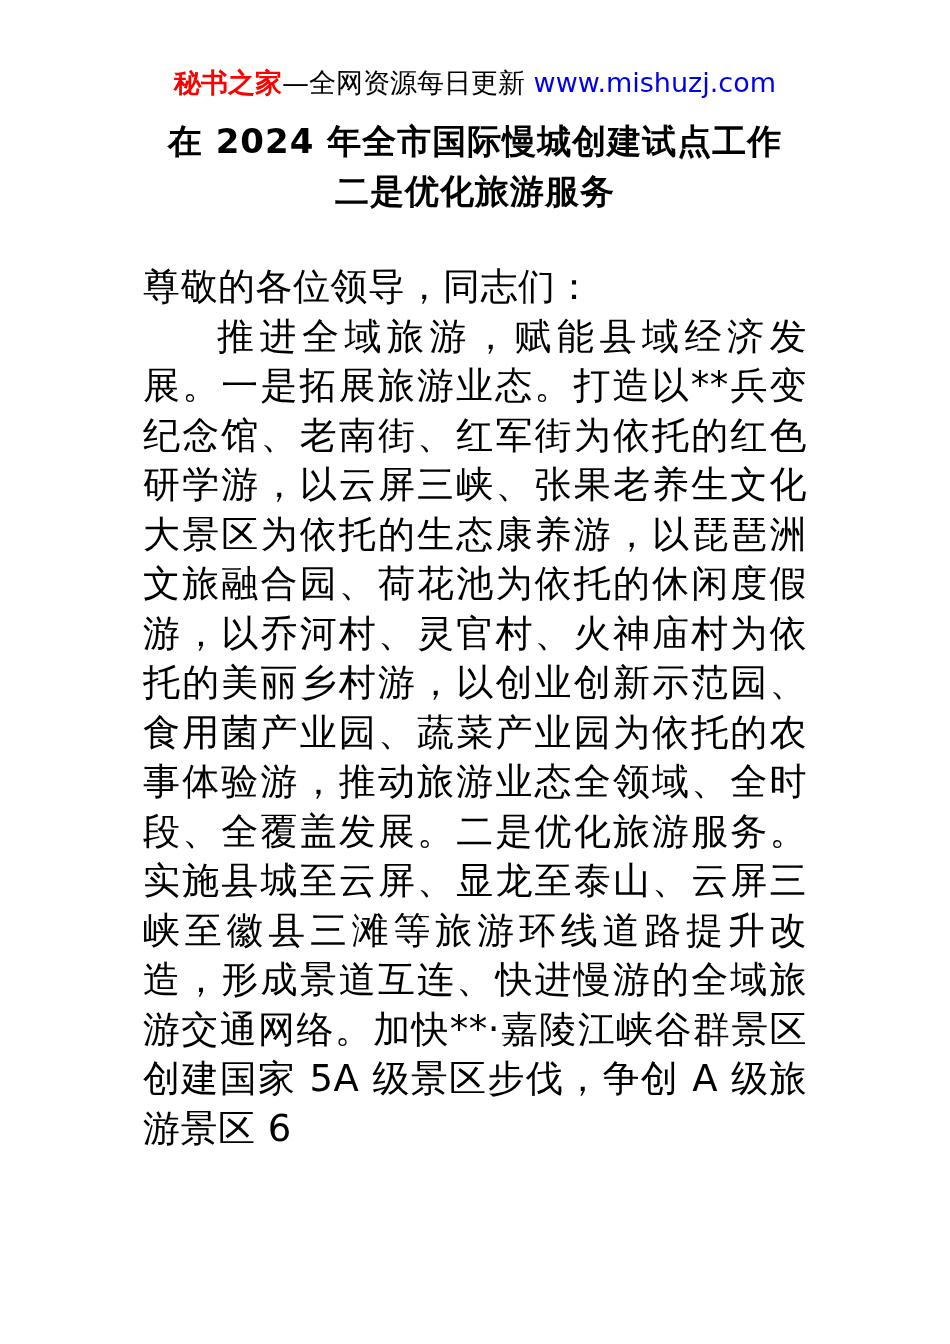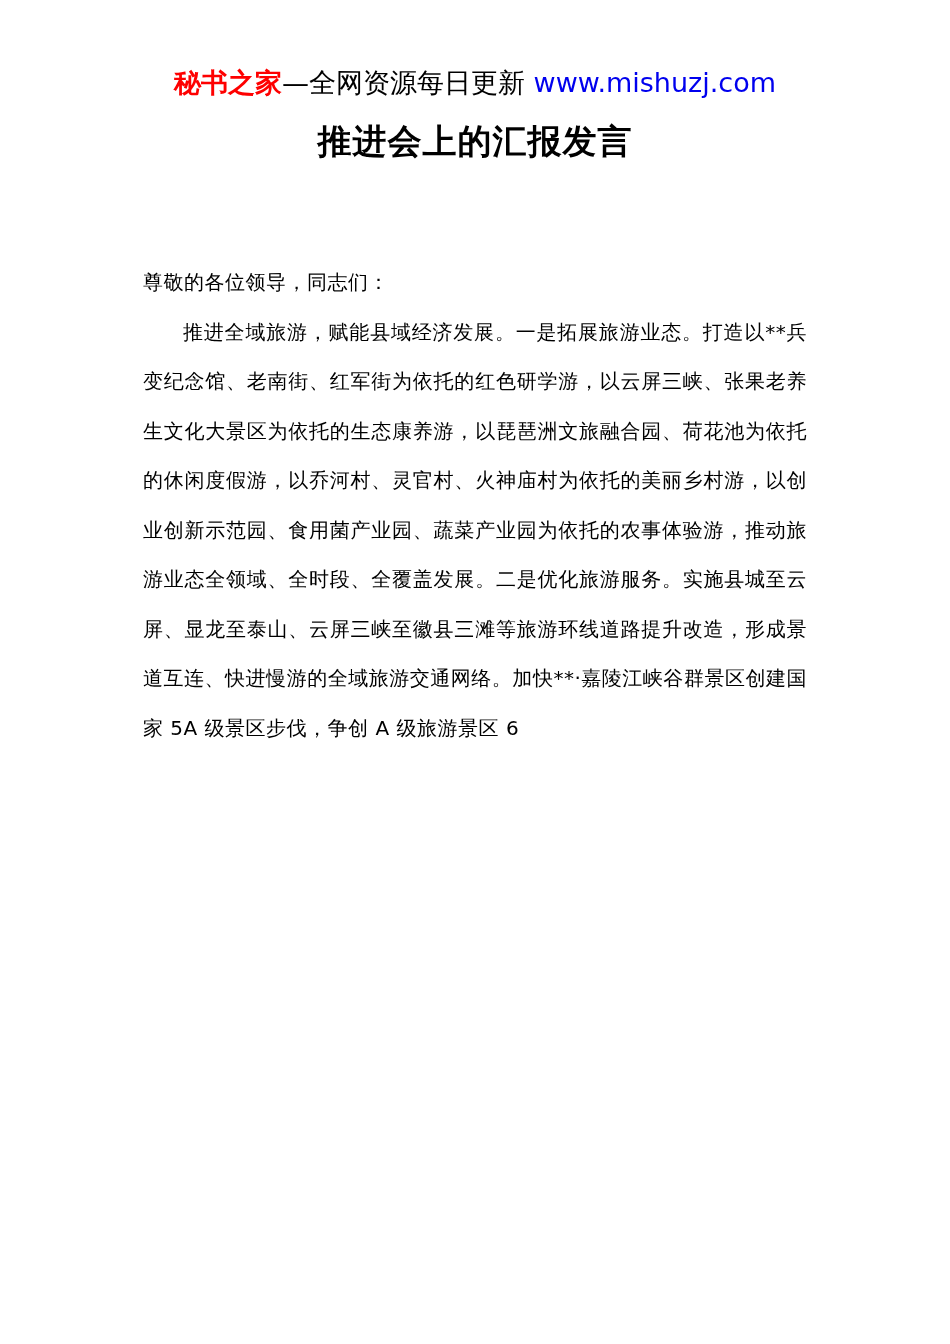--- a/index.html
+++ b/index.html
@@ -42,22 +42,22 @@
   }
   .doc-title {
     margin-top: 14px;
     text-align: center;
     font-size: 34px;
     font-weight: 700;
     line-height: 50px;
     letter-spacing: 1px;
   }
   .doc-body {
-    margin-top: 92px;
-    font-size: 20px;
+    margin-top: 46px;
+    font-size: 37px;
     line-height: 49.5px;
     text-align: justify;
     text-justify: inter-ideograph;
     letter-spacing: 0.5px;
   }
   .doc-body p {
     margin: 0;
   }
   .doc-body p.indent {
     text-indent: 2em;
@@ -66,21 +66,22 @@
 </head>
 <body>
 
 <div class="page">
 
   <div class="site-header">
     <span class="brand">秘书之家</span><span class="tagline">—</span><span class="tagline">全网资源每日更新 </span><a href="#" class="site-url">www.mishuzj.com</a>
   </div>
 
   <div class="doc-title">
-    <div>推进会上的汇报发言</div>
+    <div>在 2024 年全市国际慢城创建试点工作</div>
+    <div>二是优化旅游服务</div>
   </div>
 
   <div class="doc-body">
     <p>尊敬的各位领导，同志们：</p>
     <p class="indent">推进全域旅游，赋能县域经济发展。一是拓展旅游业态。打造以**兵变纪念馆、老南街、红军街为依托的红色研学游，以云屏三峡、张果老养生文化大景区为依托的生态康养游，以琵琶洲文旅融合园、荷花池为依托的休闲度假游，以乔河村、灵官村、火神庙村为依托的美丽乡村游，以创业创新示范园、食用菌产业园、蔬菜产业园为依托的农事体验游，推动旅游业态全领域、全时段、全覆盖发展。二是优化旅游服务。实施县城至云屏、显龙至泰山、云屏三峡至徽县三滩等旅游环线道路提升改造，形成景道互连、快进慢游的全域旅游交通网络。加快**·嘉陵江峡谷群景区创建国家 5A 级景区步伐，争创 A 级旅游景区 6</p>
   </div>
 
 </div>
 
 </body></html>

